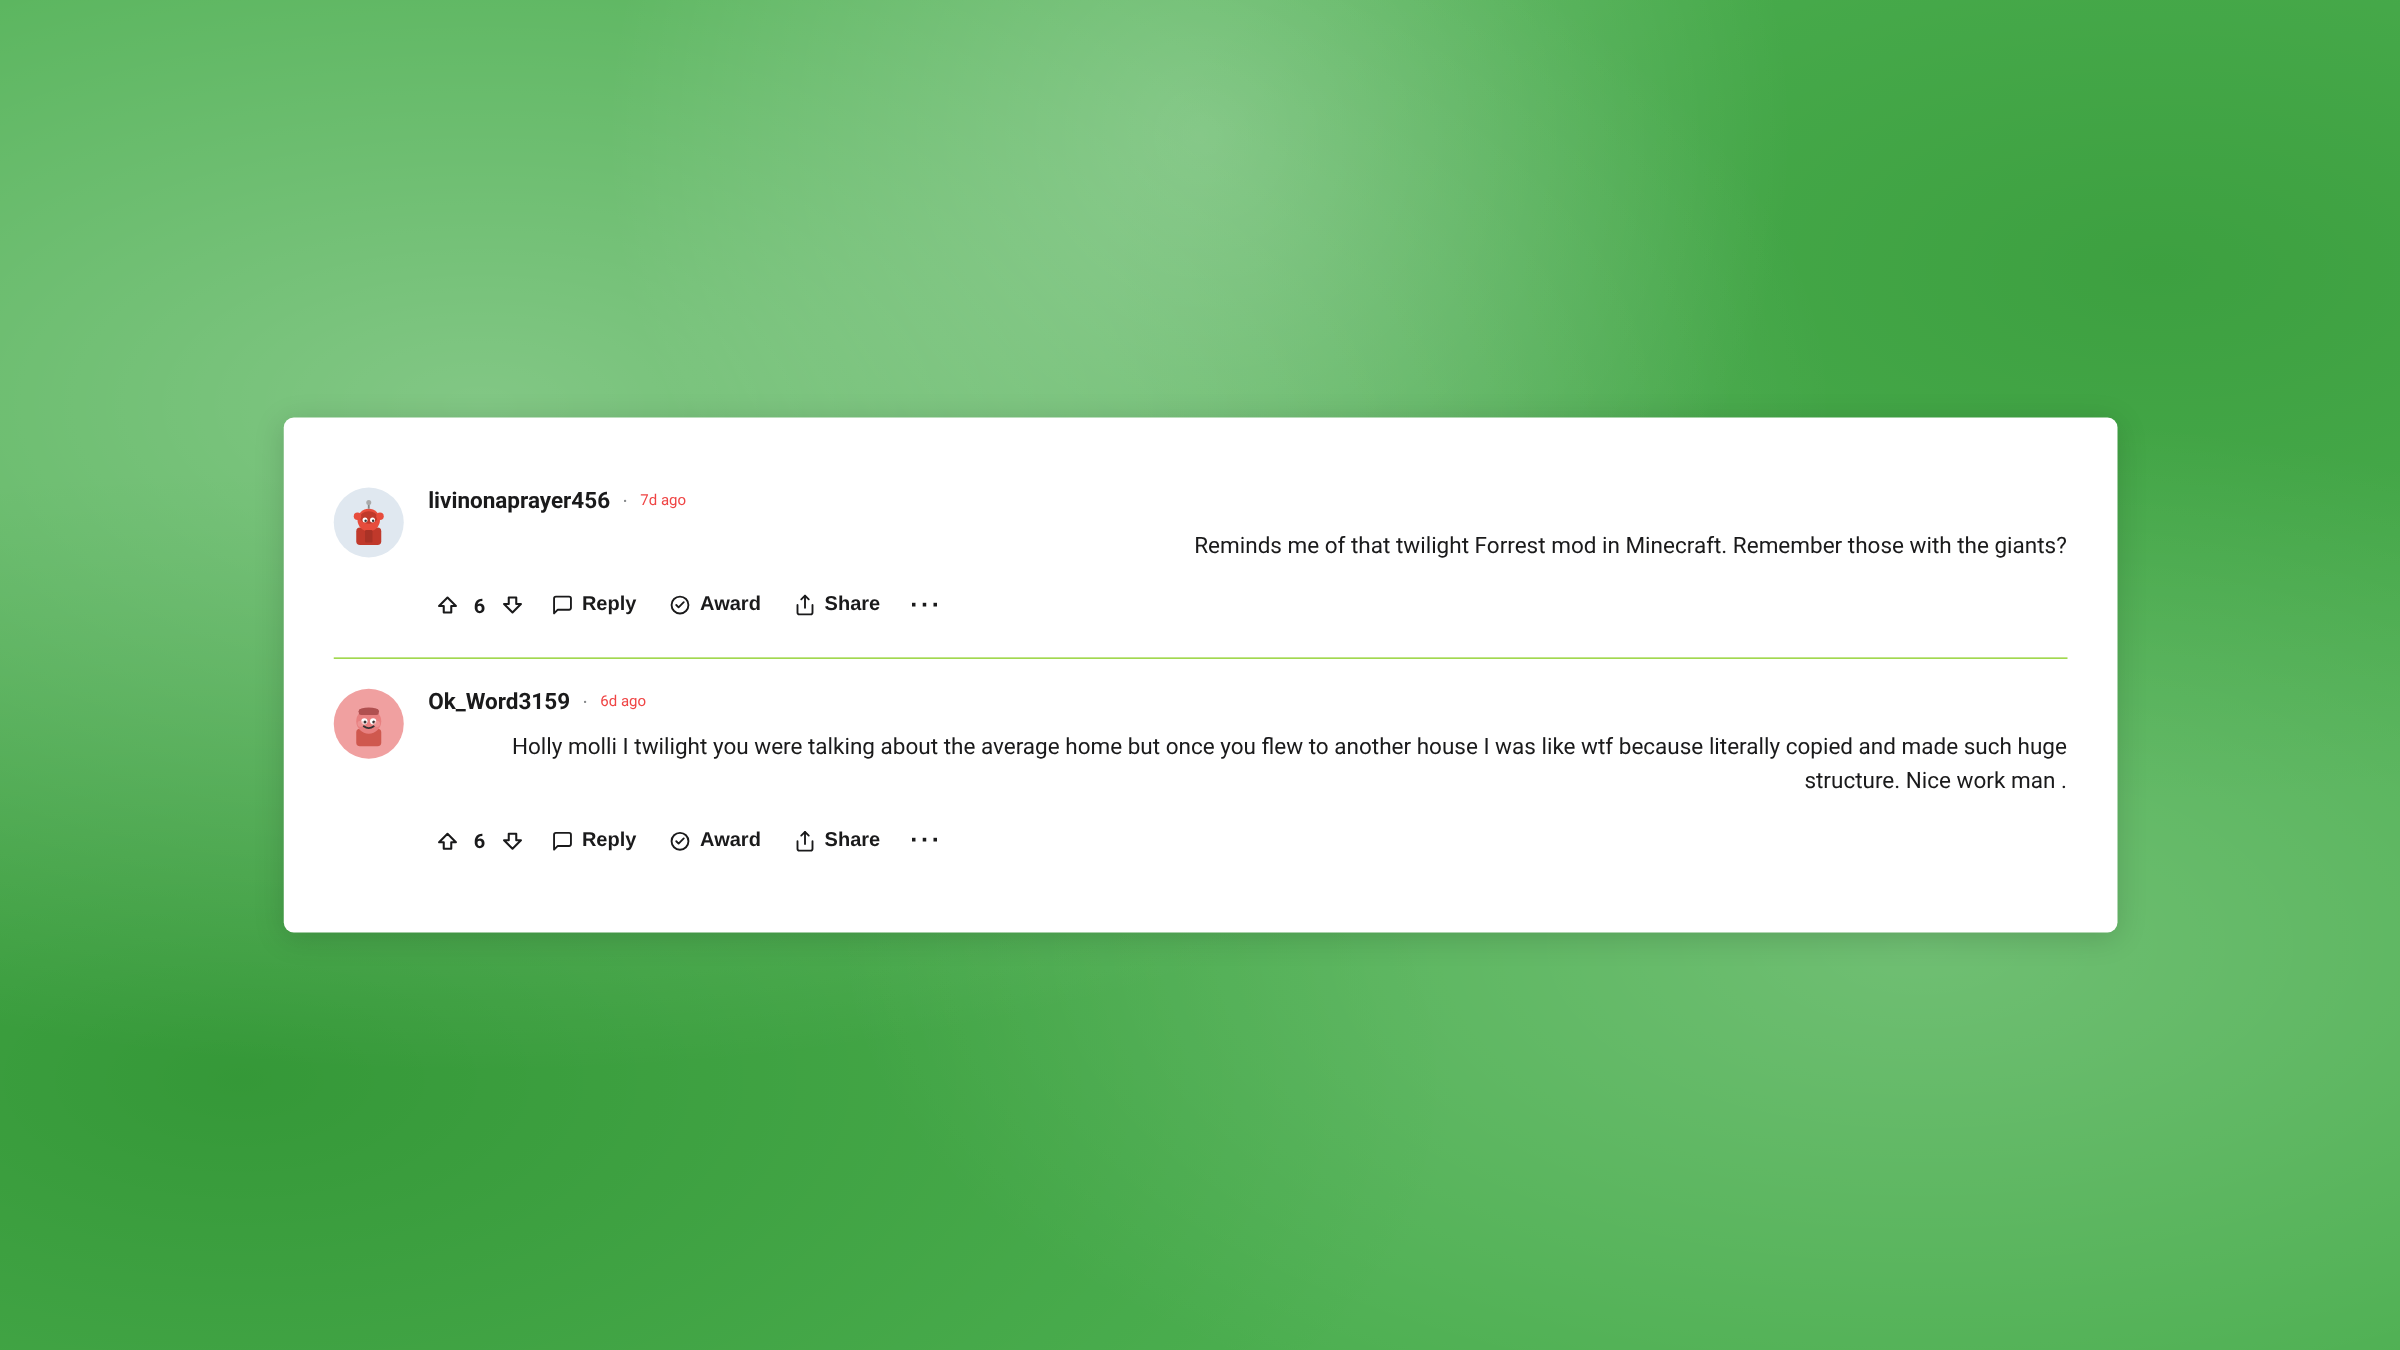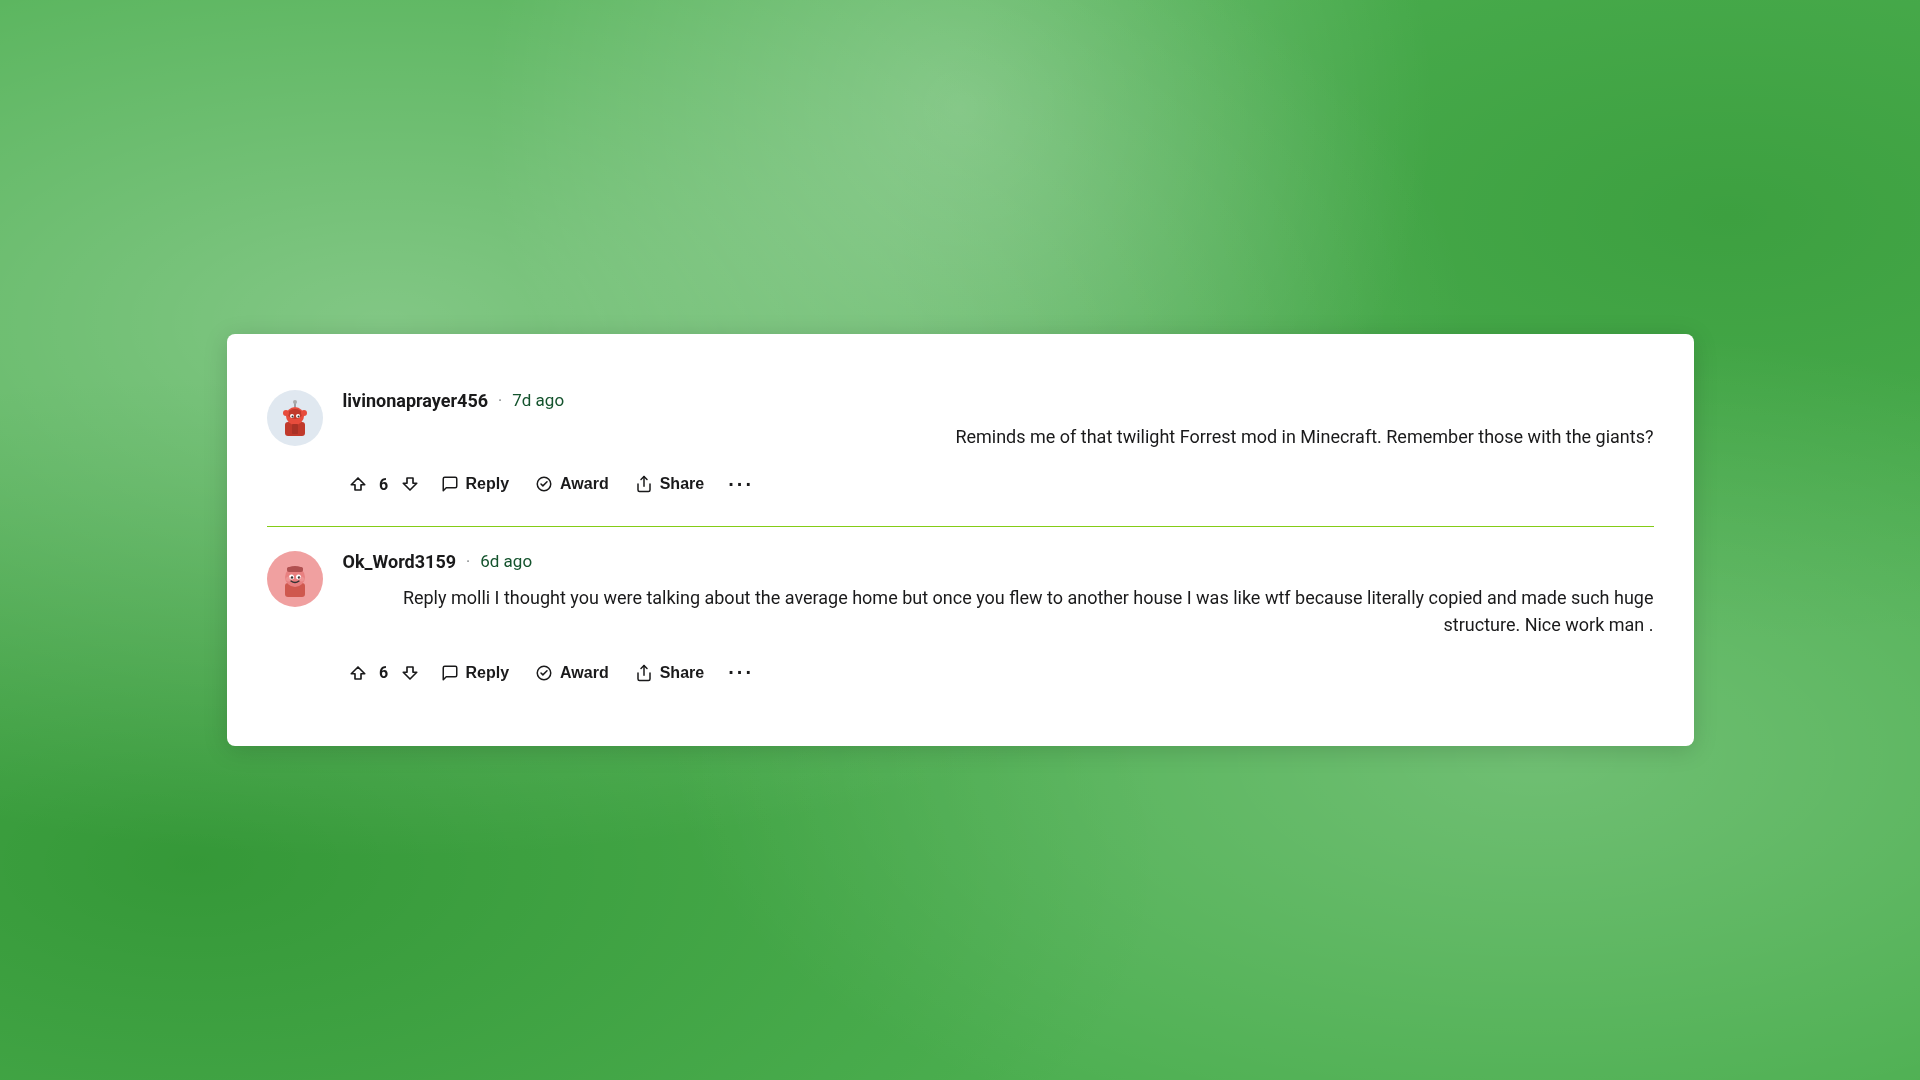--- a/index.html
+++ b/index.html
@@ -80,22 +80,22 @@
       font-weight: 700;
       color: #1a1a1b;
     }
 
     .separator {
       color: #878a8c;
       font-size: 16px;
     }
 
     .timestamp {
-      font-size: 17px;
-      color: #14532d;
+      font-size: 12px;
+      color: #ef4444;
     }
 
     .comment-text {
       font-size: 18px;
       line-height: 1.55;
       color: #1a1a1b;
       margin-bottom: 16px;
       text-align: right;
     }
 
@@ -271,21 +271,21 @@
       </svg>
     </div>
 
     <div class="comment-body">
       <div class="comment-header">
         <span class="username">Ok_Word3159</span>
         <span class="separator">·</span>
         <span class="timestamp">6d ago</span>
       </div>
 
-      <p class="comment-text">Reply molli I thought you were talking about the average home but once you flew to another house I was like wtf because literally copied and made such huge structure. Nice work man .</p>
+      <p class="comment-text">Holly molli I twilight you were talking about the average home but once you flew to another house I was like wtf because literally copied and made such huge structure. Nice work man .</p>
 
       <div class="comment-actions">
         <div class="vote-section">
           <button class="vote-btn" title="Upvote">
             <svg width="18" height="18" viewBox="0 0 24 24" fill="none" xmlns="http://www.w3.org/2000/svg">
               <path d="M12 4L3 13h5v7h8v-7h5L12 4z" stroke="#1a1a1b" stroke-width="2.2" stroke-linejoin="round" fill="none"></path>
             </svg>
           </button>
           <span class="vote-count">6</span>
           <button class="vote-btn" title="Downvote">

